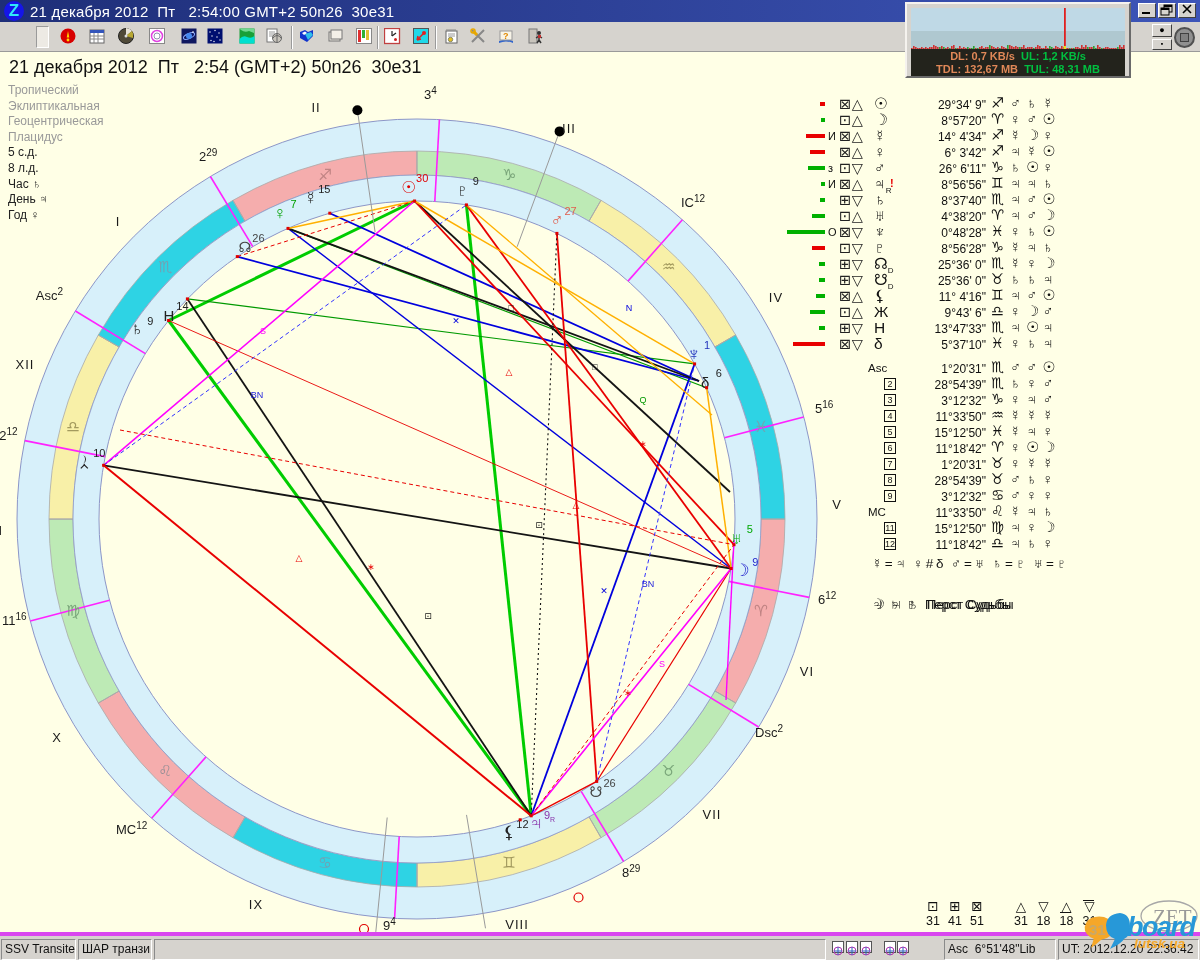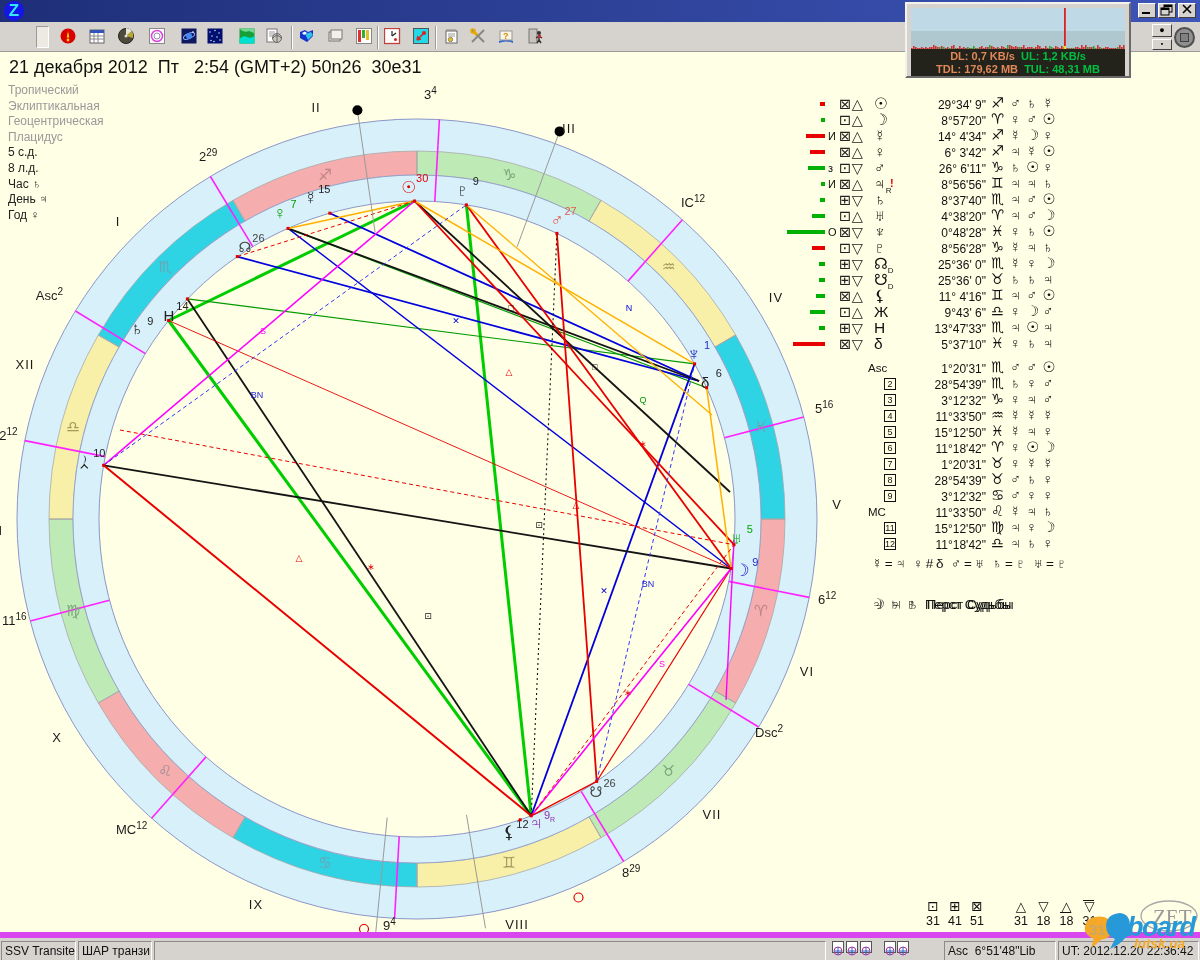--- a/index.html
+++ b/index.html
@@ -39,21 +39,21 @@
 .gl2{font-size:14.5px}
 .gl2{letter-spacing:1px}
 #dumeter{position:absolute;left:905px;top:2px;width:226px;height:76px;background:#D6D3CE;
  border:2px solid;border-color:#F5F2EE #6a6a6a #6a6a6a #F5F2EE;padding:2px}
 #dugraph{position:absolute;left:4px;top:4px;width:214px;height:41px;
  background:linear-gradient(#BFD9E6 0 55%,#AFC8D0 55% 100%)}
 #dublack{position:absolute;left:4px;top:45px;width:214px;height:27px;background:#23231C;
  font-size:11px;font-weight:bold;text-align:center;line-height:13px;padding-top:1px}
 #dublack .dl{color:#E08858} #dublack .ul{color:#00C040}
 #statusbar{position:absolute;left:0;top:932px;width:1200px;height:28px;background:#D6D3CE;
- border-top:6px solid #d946ef;font-size:12px;color:#111}
+ border-top:4px solid #d946ef;font-size:12px;color:#111}
 .spanel{position:absolute;top:3px;height:21px;border:1px solid;border-color:#8a8a8a #fff #fff #8a8a8a;
  padding:2px 3px;white-space:nowrap;overflow:hidden}
 #aspcount{position:absolute;left:922px;top:898px;width:260px;font-size:13.5px;color:#111}
 #aspcount span{display:inline-block;text-align:center}
 #aspcount .nums{font-size:12.5px;margin-top:0px}
 .tbar{position:relative}
 .tbar:after{content:"";position:absolute;left:5px;top:13.5px;width:11px;border-top:1.4px solid #111}
 .tbar2{position:relative}
 .tbar2:after{content:"";position:absolute;left:5px;top:2px;width:11px;border-top:1.4px solid #111}
 #boardlogo{position:absolute;left:1060px;top:891px;width:140px;height:65px;z-index:10}
@@ -244,20 +244,21 @@
     <text x="807" y="676" font-size="13" fill="#1a1a1a" text-anchor="middle" class="mono2" letter-spacing="1">VI</text>
     <text x="712" y="819" font-size="13" fill="#1a1a1a" text-anchor="middle" class="mono2" letter-spacing="1">VII</text>
     <text x="517" y="929" font-size="13" fill="#1a1a1a" text-anchor="middle" class="mono2" letter-spacing="1">VIII</text>
     <text x="256" y="909" font-size="13" fill="#1a1a1a" text-anchor="middle" class="mono2" letter-spacing="1">IX</text>
     <text x="57" y="742" font-size="13" fill="#1a1a1a" text-anchor="middle" class="mono2" letter-spacing="1">X</text>
     <text x="-4" y="535" font-size="13" fill="#1a1a1a" text-anchor="middle" class="mono2" letter-spacing="1">XI</text>
     <text x="25" y="369" font-size="13" fill="#1a1a1a" text-anchor="middle" class="mono2" letter-spacing="1">XII</text>
 </svg>
 <div id="titlebar">
  <div id="zicon">Z</div>
+ <div class="txt">21 декабря 2012&nbsp; Пт&nbsp;&nbsp; 2:54:00 GMT+2 50n26&nbsp; 30e31</div>
  <div class="winbtn" style="left:1138px"><svg width="16" height="12">
         <rect x="3" y="8" width="8" height="2" fill="#000"></rect>
       </svg></div>
  <div class="winbtn" style="left:1158px"><svg width="16" height="12">
         <rect x="5" y="1" width="8" height="7" fill="none" stroke="#000"></rect>
         <rect x="5" y="1" width="8" height="2" fill="#000"></rect>
         <rect x="2" y="4" width="8" height="7" fill="#D6D3CE" stroke="#000"></rect>
         <rect x="2" y="4" width="8" height="2" fill="#000"></rect>
       </svg></div>
  <div class="winbtn" style="left:1178px"><svg width="16" height="12">
@@ -744,21 +745,21 @@
         <rect x="204" y="40" width="1.6" height="1" fill="#D03030"></rect>
         <rect x="206" y="39" width="1.6" height="2" fill="#30A030"></rect>
         <rect x="208" y="37" width="1.6" height="4" fill="#D03030"></rect>
         <rect x="210" y="39" width="1.6" height="2" fill="#D03030"></rect>
         <rect x="212" y="37" width="1.6" height="4" fill="#D03030"></rect>
         <rect x="153" y="0" width="1.8" height="41" fill="#E02020"></rect>
         <rect x="152.5" y="38" width="2.5" height="3" fill="#E8E020"></rect>
       </svg></div>
  <div id="dublack">
       <div><span class="dl">DL: 0,7 KB/s</span>&nbsp; <span class="ul">UL: 1,2 KB/s</span></div>
- <div><span class="dl">TDL: 179,62 MB</span>&nbsp; <span class="ul">TUL: 48,31 MB</span></div>
+ <div><span class="dl">TDL: 132,67 MB</span>&nbsp; <span class="ul">TUL: 48,31 MB</span></div>
     </div>
 </div>
 <div id="aspcount">
  <div class="syms"><span style="width:22px">⊡</span><span style="width:22px">⊞</span><span style="width:22px">⊠</span><span style="width:22px"></span><span style="width:22px">△</span><span style="width:23px">▽</span><span class="tbar" style="width:23px">△</span><span class="tbar2" style="width:23px">▽</span></div>
  <div class="nums"><span style="width:22px">31</span><span style="width:22px">41</span><span style="width:22px">51</span><span style="width:22px"></span><span style="width:22px">31</span><span style="width:23px">18</span><span style="width:23px">18</span><span style="width:23px">31</span></div>
 </div>
 <div style="z-index:5;position:absolute;left:832px;top:941px;width:12px;height:12px;border:1px solid #555;background:#fff"><svg width="10" height="10">
       <circle cx="5" cy="5" r="4" fill="none" stroke="#B030B0"></circle>
       <line x1="1" y1="5" x2="9" y2="5" stroke="#3060C0"></line>
       <line x1="5" y1="1" x2="5" y2="9" stroke="#3060C0"></line>

